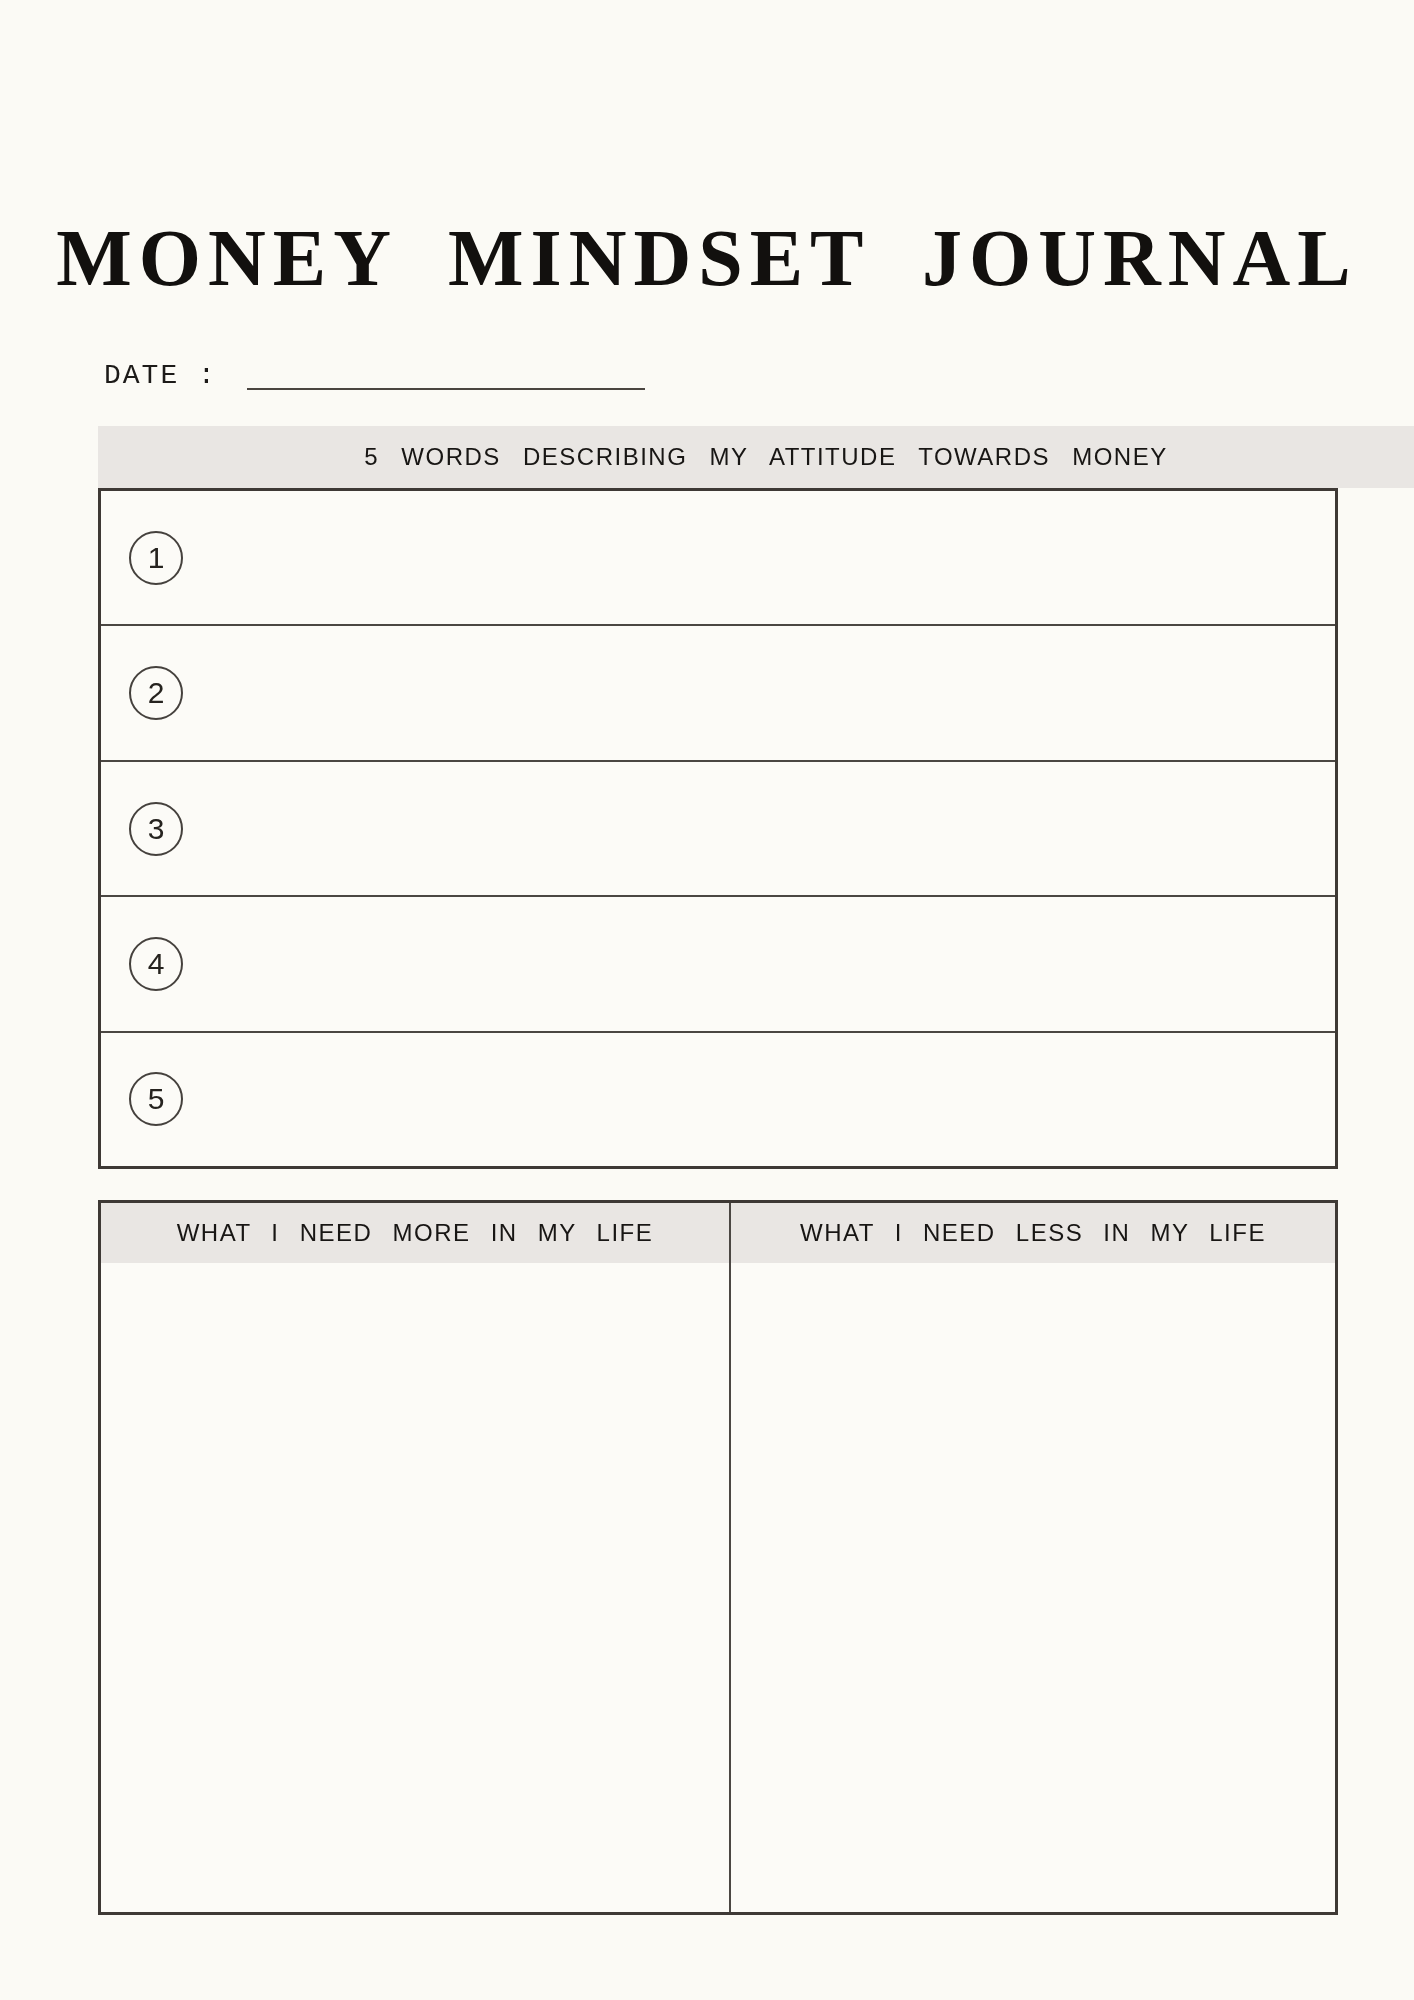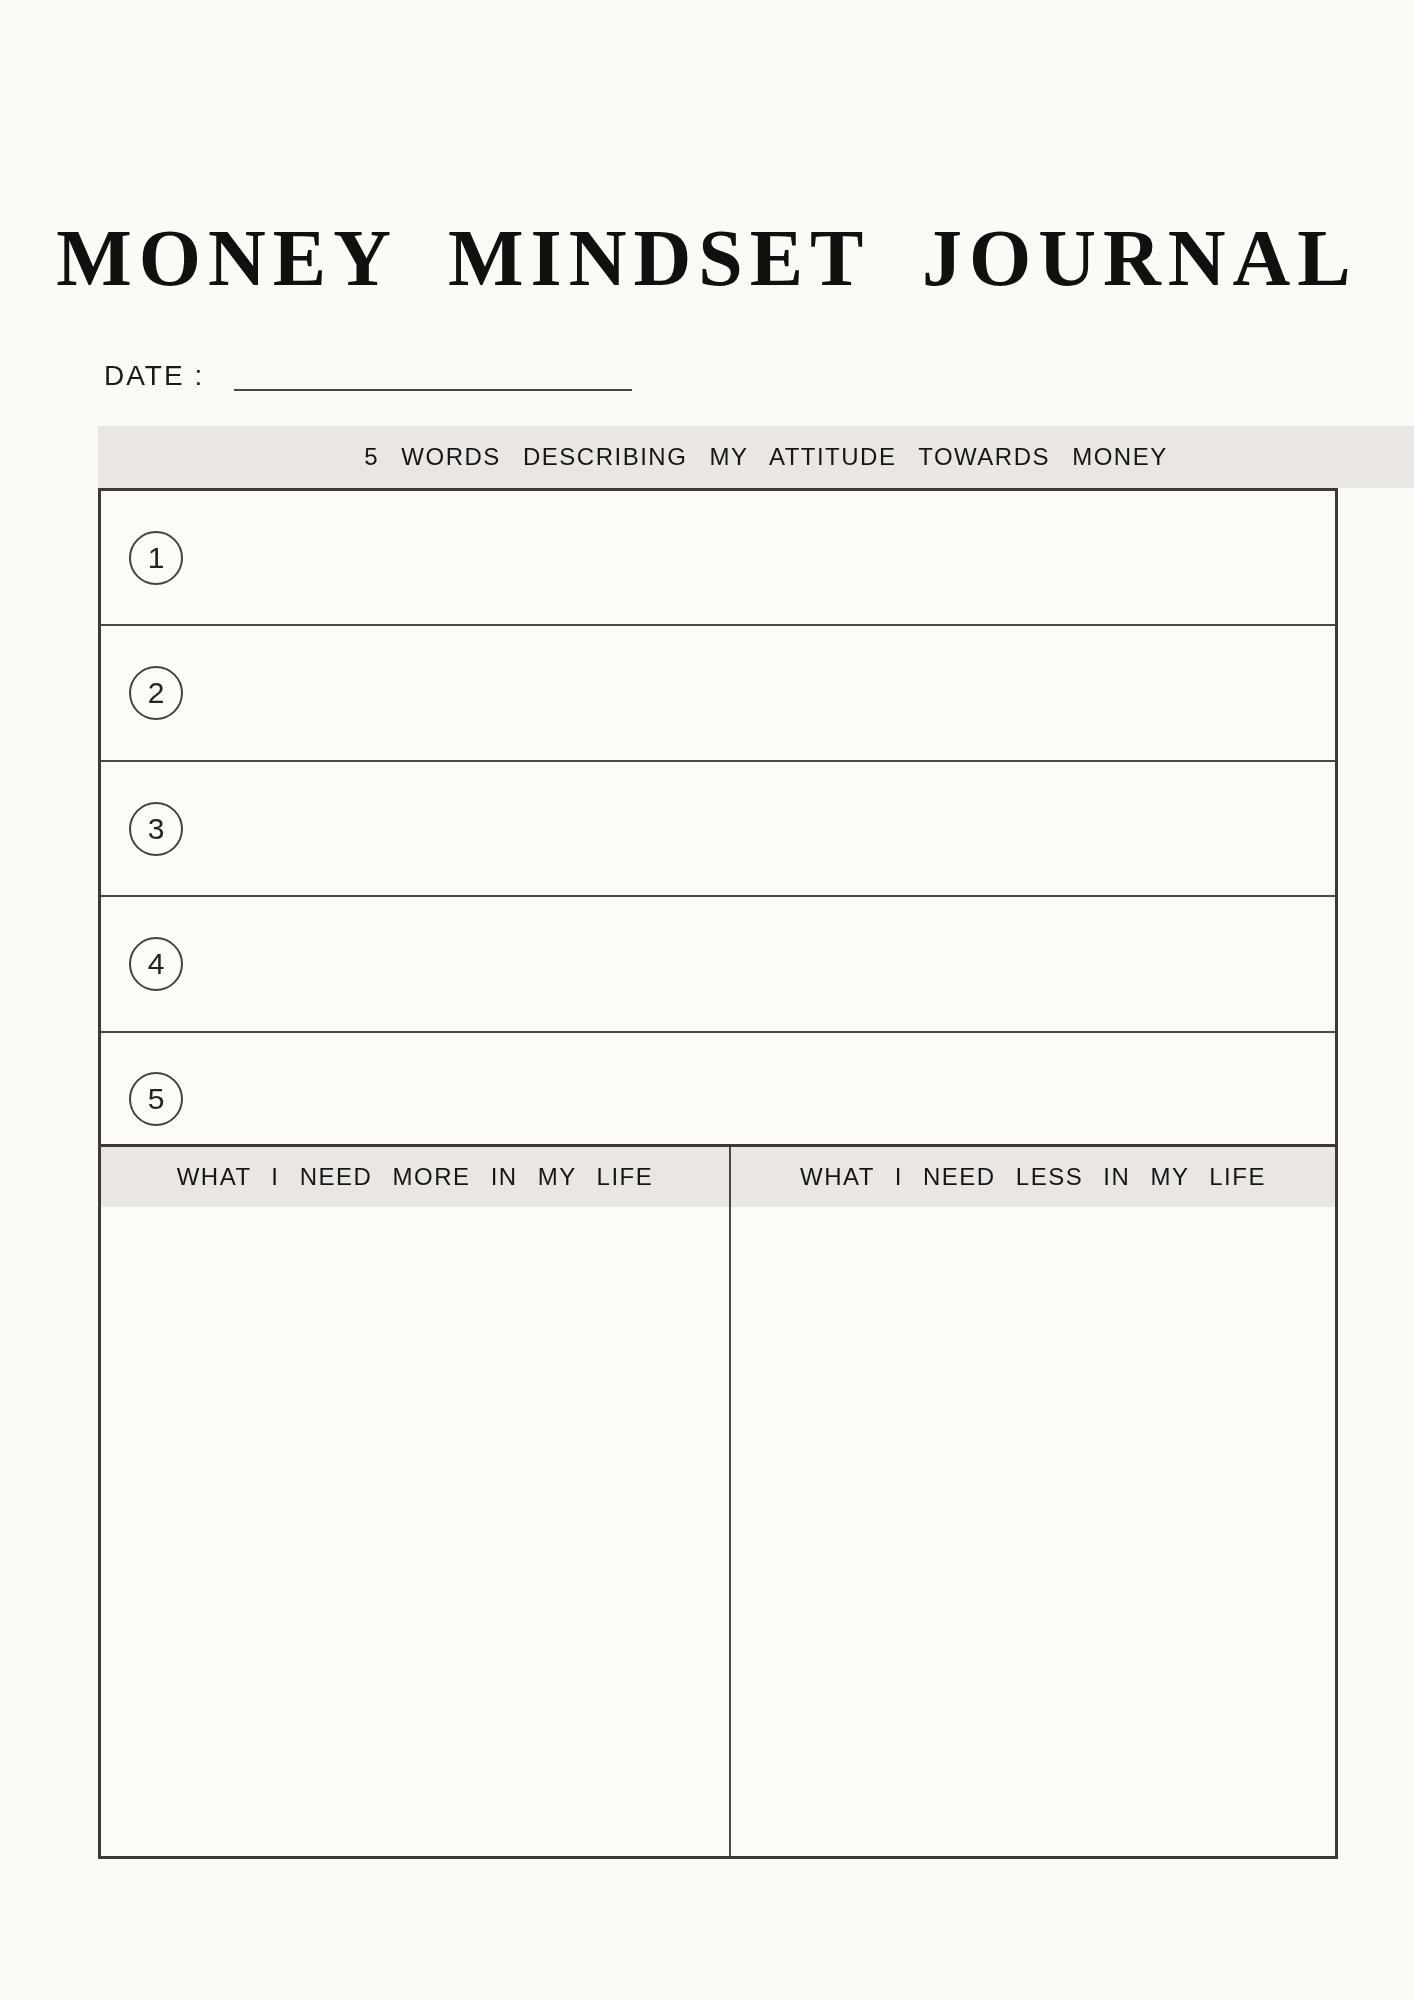--- a/index.html
+++ b/index.html
@@ -30,22 +30,23 @@
     word-spacing: 26px;
     color: #12100e;
     white-space: nowrap;
   }
 
   
   .date-row {
     position: absolute;
     left: 104px; top: 330px;
     display: flex;
-    align-items: flex-end;
+    align-items: flex-start;
     gap: 30px;
+    font-family: Liberation Mono, monospace;
   }
   .date-label {
     font-size: 28px;
     letter-spacing: 2px;
     color: #1c1a18;
     line-height: 1.25;
   }
   .date-line {
     width: 398px;
     height: 30px;
@@ -99,21 +100,21 @@
   .row-number {
     font-size: 30px;
     color: #26231f;
     line-height: 1;
   }
   .attitude-answer-area { flex: 1; height: 100%; }
 
   
   .needs-section {
     position: absolute;
-    left: 98px; top: 1116px;
+    left: 98px; top: 1172px;
     width: 1240px; height: 715px;
     border: 3px solid #3e3935;
     box-sizing: border-box;
     background: #fcfbf7;
     display: flex;
   }
   .needs-column {
     display: flex;
     flex-direction: column;
   }

